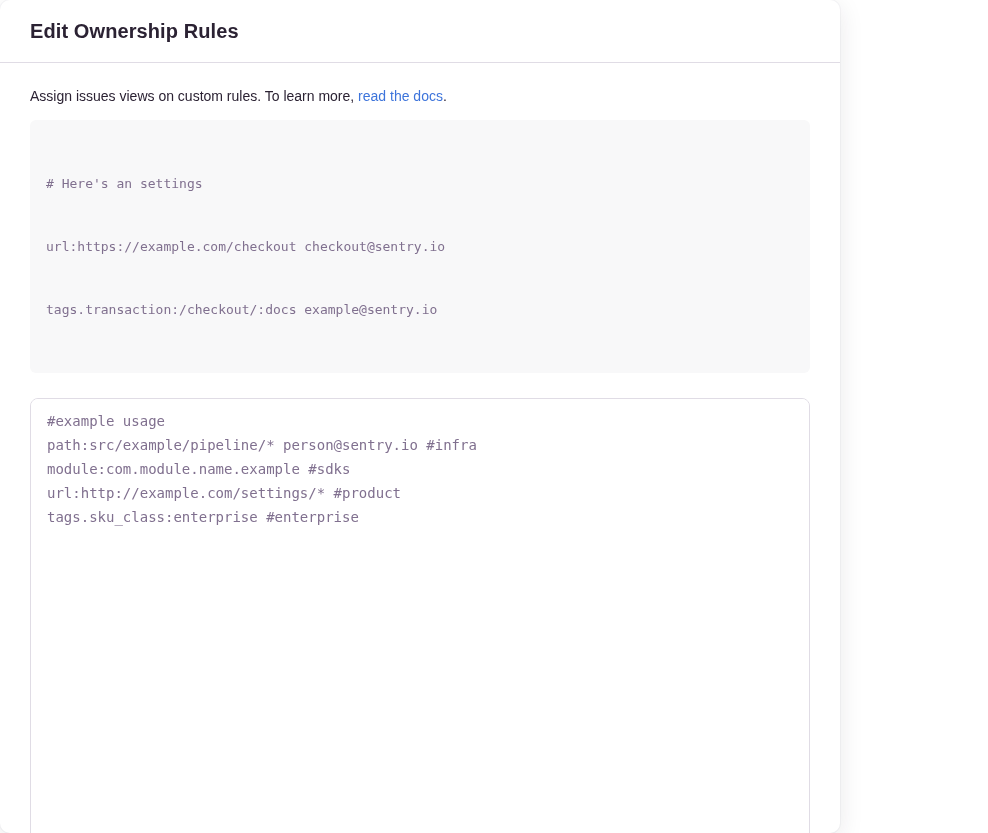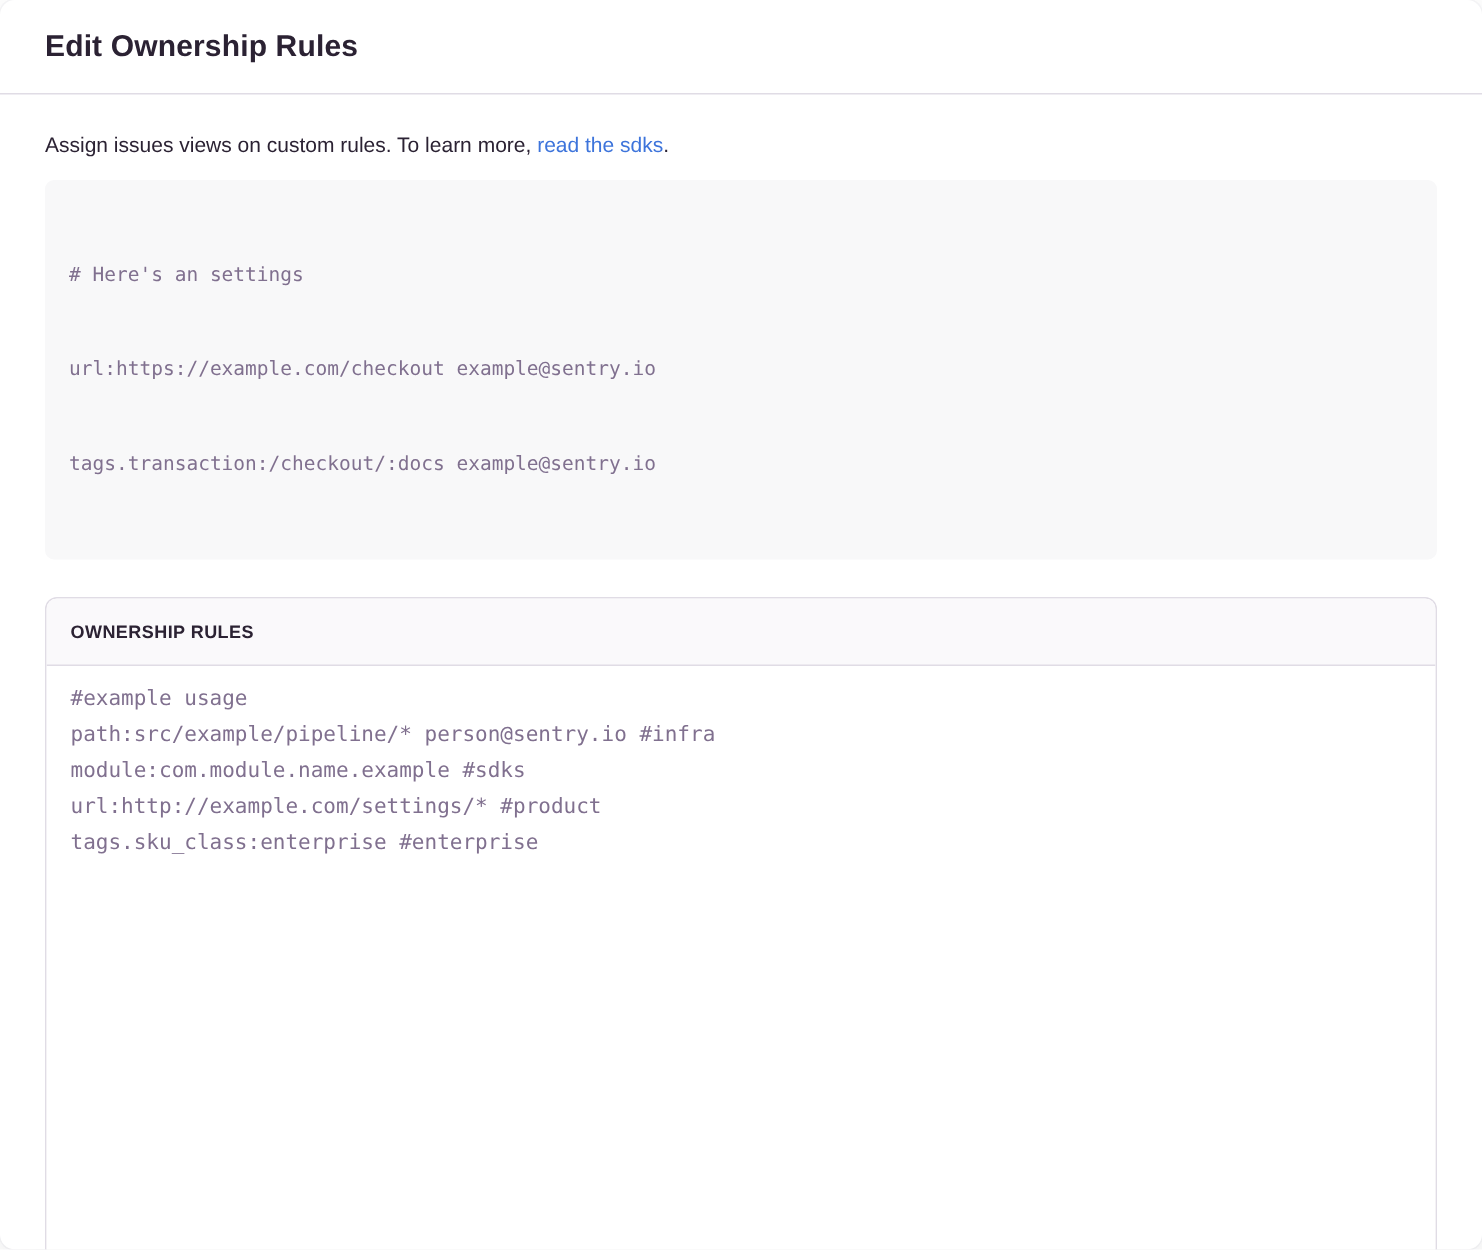--- a/index.html
+++ b/index.html
@@ -5,21 +5,21 @@
   * { box-sizing: border-box; margin: 0; padding: 0; }
 
   html, body {
     width: 988px;
     background: #ffffff;
     font-family: "Liberation Sans", sans-serif;
     color: var(--text, #2B2233);
   }
 
   .modal {
-    width: 988px;
+    width: 840px;
     height: 833px;
     background: #ffffff;
     border-radius: 10px;
     box-shadow: 0 0 0 1px rgba(43,34,51,0.03), 0 6px 24px rgba(43,34,51,0.10);
     overflow: hidden;
     display: flex;
     flex-direction: column;
   }
 
   
@@ -118,30 +118,29 @@
 <body>
 
 <div class="modal">
 
   <div class="modal-header">
     <h1 class="modal-title">Edit Ownership Rules</h1>
   </div>
 
   <div class="modal-body">
 
-    <p class="intro"><span>Assign issues views on custom rules. To learn more, </span><a href="#">read the sdks</a><span>.</span></p>
+    <p class="intro"><span>Assign issues views on custom rules. To learn more, </span><a href="#">read the docs</a><span>.</span></p>
 
     <div class="example-block">
       <div># Here's an settings</div>
-      <div>url:https://example.com/checkout example@sentry.io</div>
+      <div>url:https://example.com/checkout checkout@sentry.io</div>
       <div>tags.transaction:/checkout/:docs example@sentry.io</div>
     </div>
 
     <div class="panel">
-      <div class="panel-header">OWNERSHIP RULES</div>
       <div class="panel-body">
         <textarea class="rules-textarea" spellcheck="false" placeholder="#example usage
 path:src/example/pipeline/* person@sentry.io #infra
 module:com.module.name.example #sdks
 url:http://example.com/settings/* #product
 tags.sku_class:enterprise #enterprise" style=""></textarea>
       </div>
     </div>
 
   </div>

